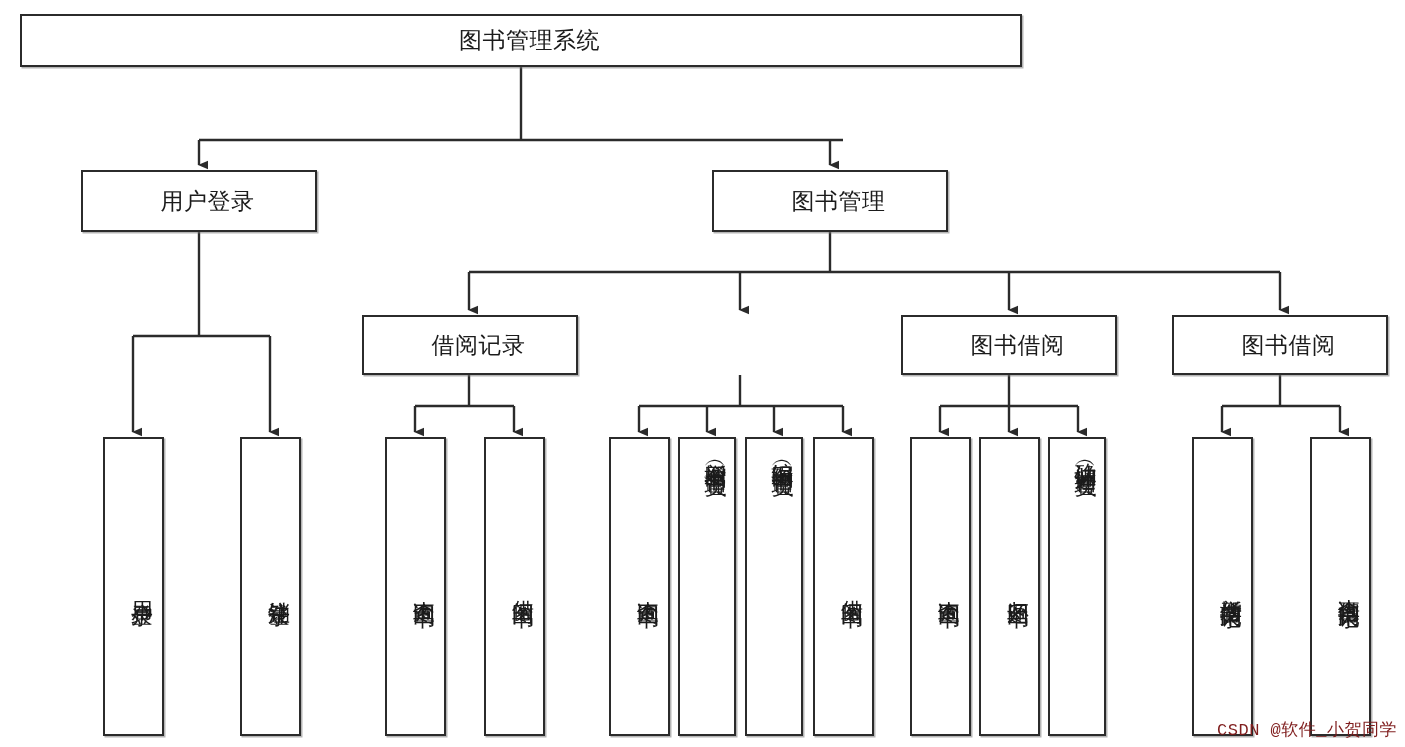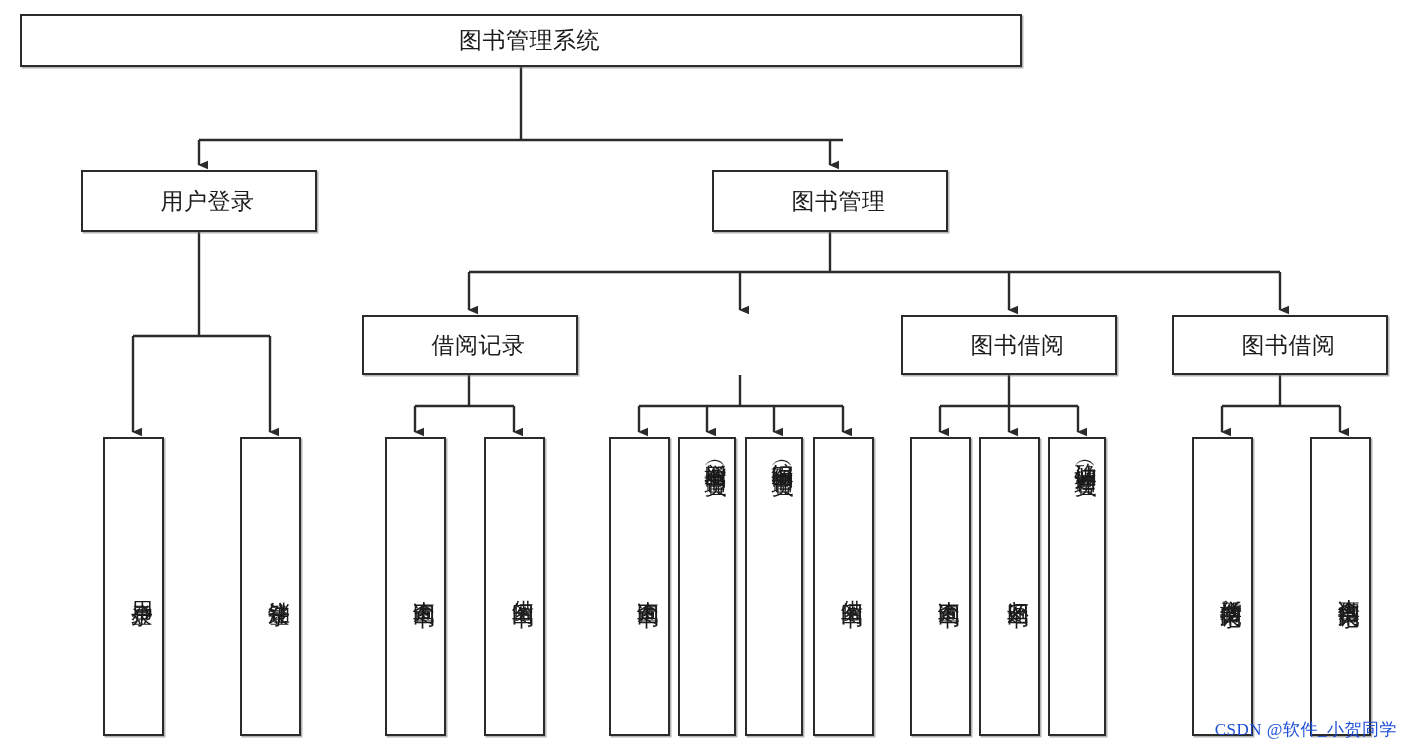--- a/index.html
+++ b/index.html
@@ -63,25 +63,25 @@
   }
   .node.vert.centered {
     align-items: center;
     padding-top: 0;
   }
   #watermark {
     position: absolute;
     right: 8px;
     bottom: 6px;
     font-size: 17px;
-    color: #1d4ed8;
+    color: #7f1d1d;
     letter-spacing: 0.5px;
     z-index: 5;
     white-space: nowrap;
-    font-family: Liberation Serif, serif;
+    font-family: Liberation Mono, monospace;
     margin-top: 9px;
   }
 </style>
 </head>
 <body>
 
 <div id="diagram-root">
 
   <svg id="connector-layer" viewBox="0 0 1405 747" width="1405" height="747" xmlns="http://www.w3.org/2000/svg">
     <defs>

